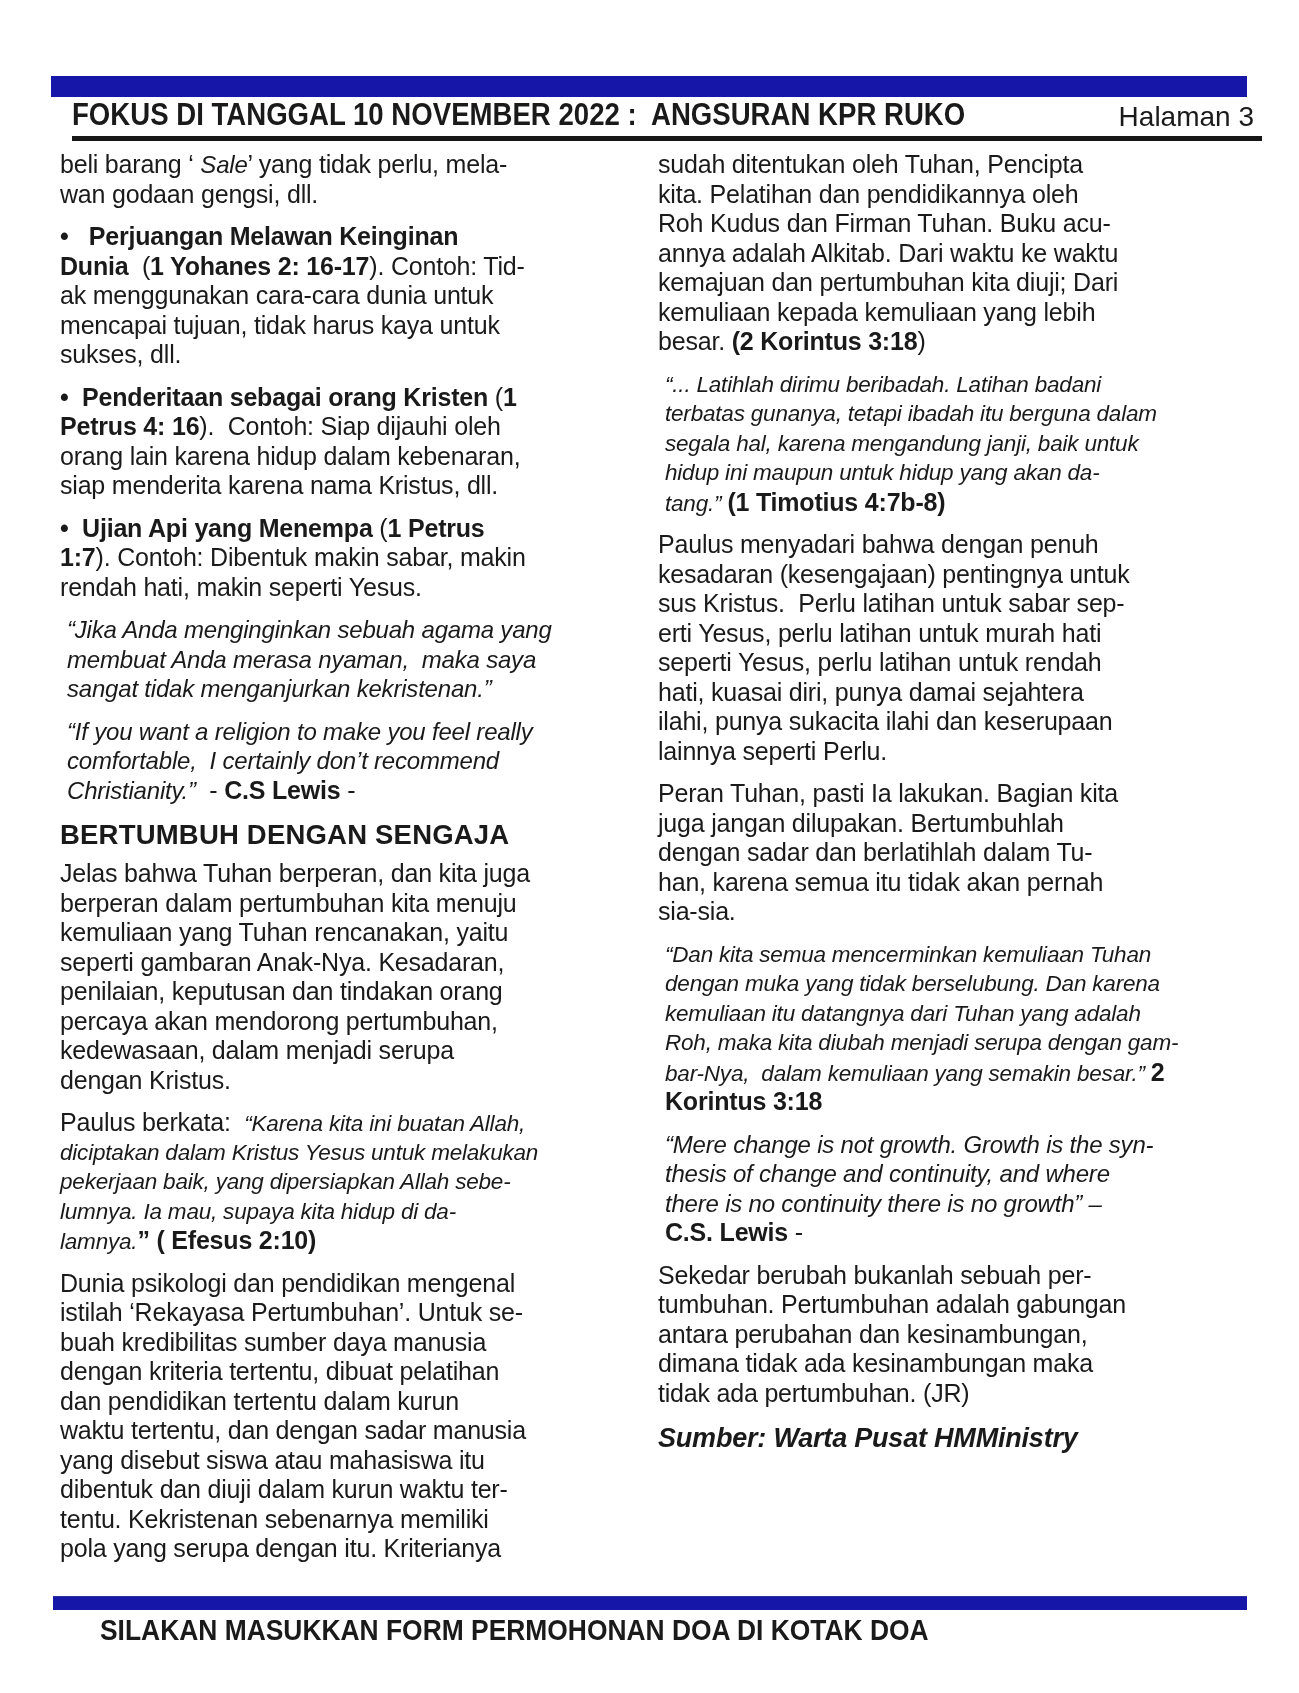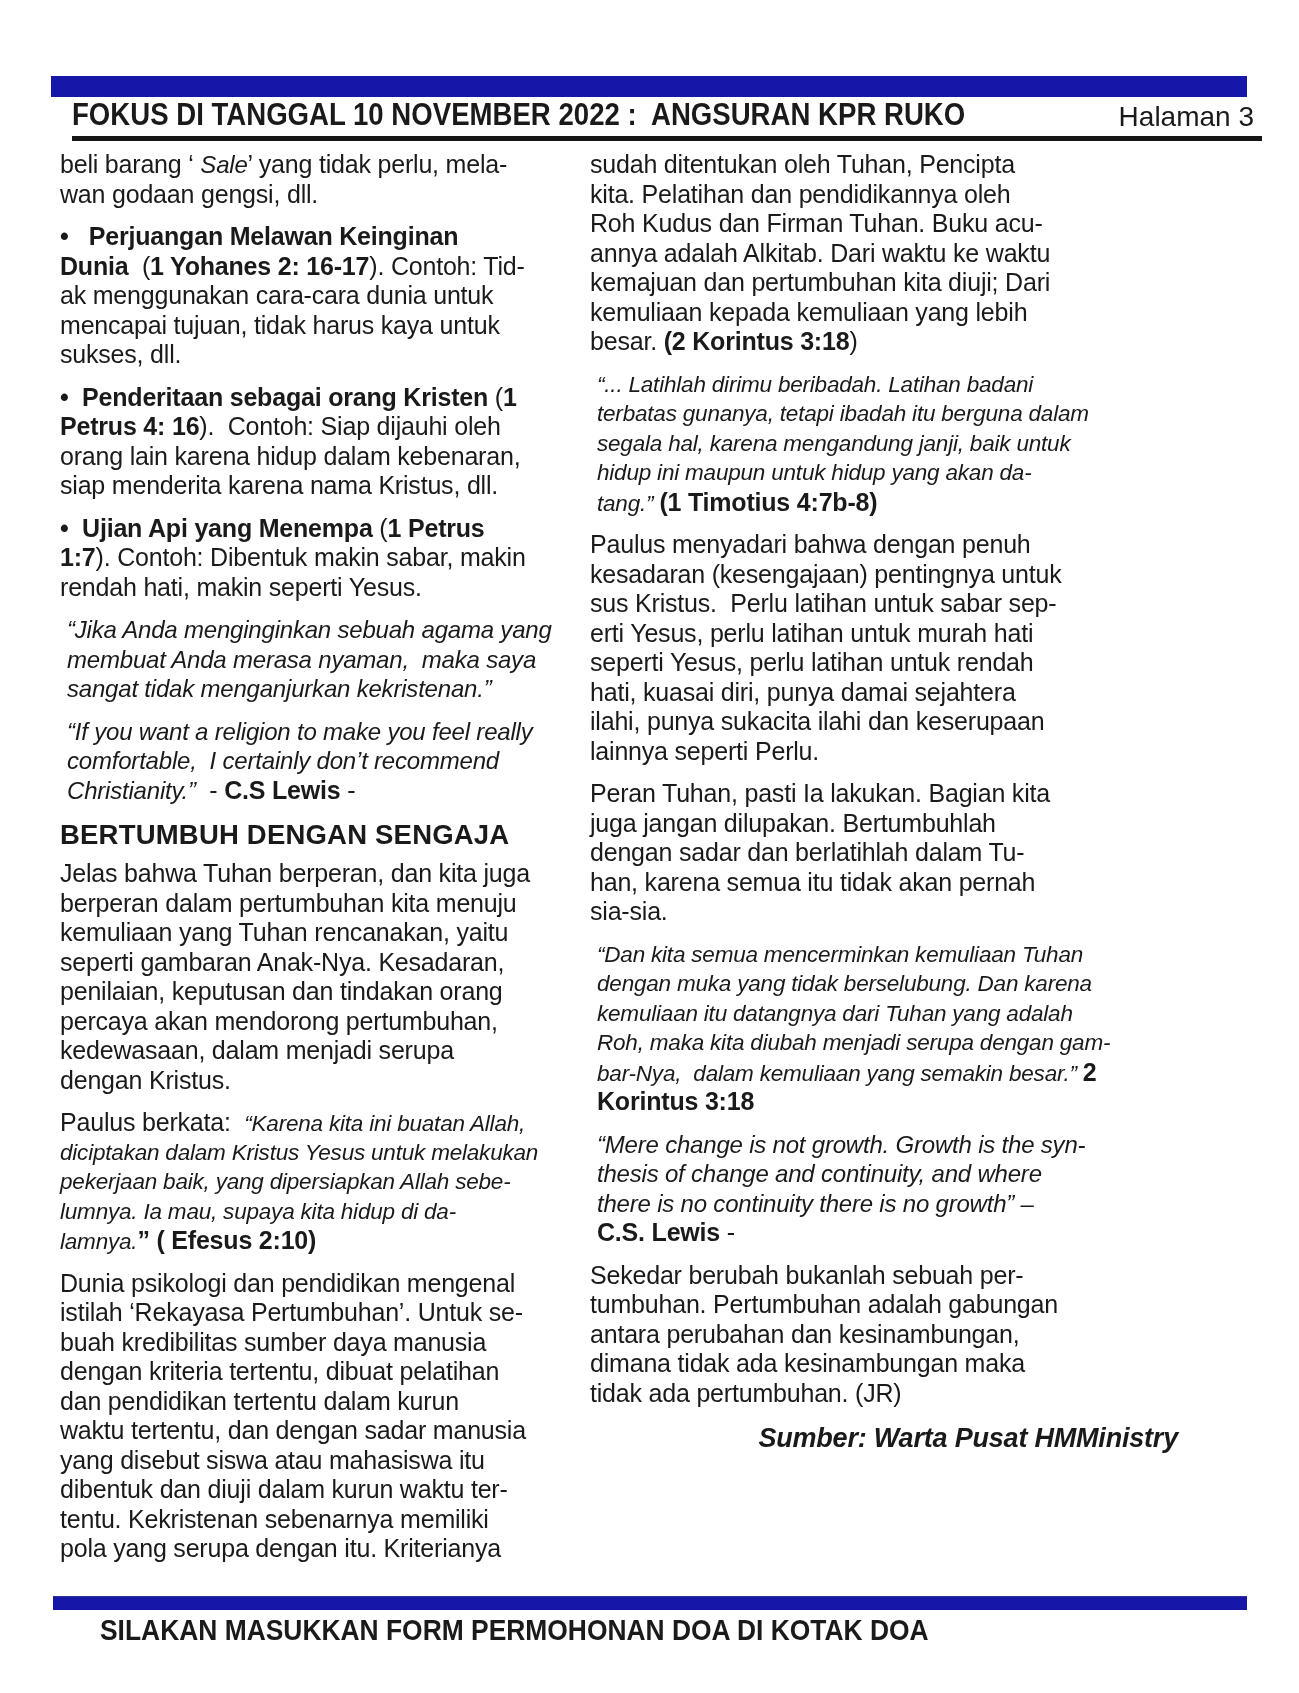--- a/index.html
+++ b/index.html
@@ -28,35 +28,35 @@
     transform:scaleX(0.89);transform-origin:left bottom;
     white-space:pre;letter-spacing:0;
   }
   .page-label{
     font-weight:400;font-size:28px;line-height:28px;white-space:pre;
     padding-right:8px;
   }
   
   .columns{
     position:absolute;left:60px;top:150px;width:1186px;
-    display:flex;align-items:flex-start;
+    display:flex;gap:68px;align-items:flex-start;
   }
   .col{display:block;}
   .col-left{width:530px;}
   .col-right{width:588px;}
   .block{margin:0 0 13px 0;}
   .quote{padding-left:7px;}
   .heading{margin-bottom:7px;}
   .source{margin-top:5px;}
   .line{
     height:29.5px;line-height:29.5px;
     white-space:pre;letter-spacing:-0.2px;
   }
   .heading .line{height:34px;line-height:34px;}
-  .source .line{height:34px;line-height:34px;text-align:right;}
+  .source .line{height:34px;line-height:34px;}
   .s-n{font-size:25px;}
   .s-b{font-size:25px;font-weight:700;}
   .s-i{font-size:24px;font-style:italic;}
   .s-is{font-size:22.5px;font-style:italic;}
   .s-bi{font-size:27px;font-weight:700;font-style:italic;}
   .s-h{font-size:27.5px;font-weight:700;letter-spacing:0.2px;}
   
   .footbar{
     position:absolute;left:53px;top:1596px;width:1194px;height:13px;
     background:var(--accent,#1616a8);

